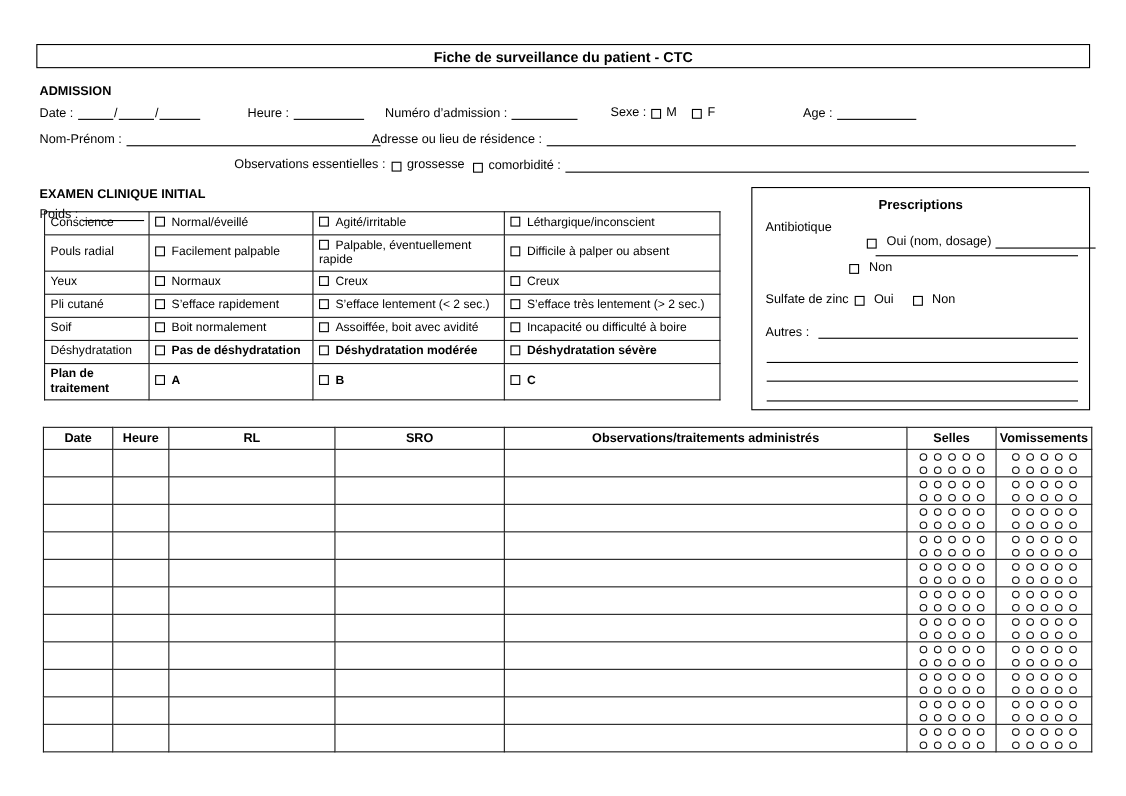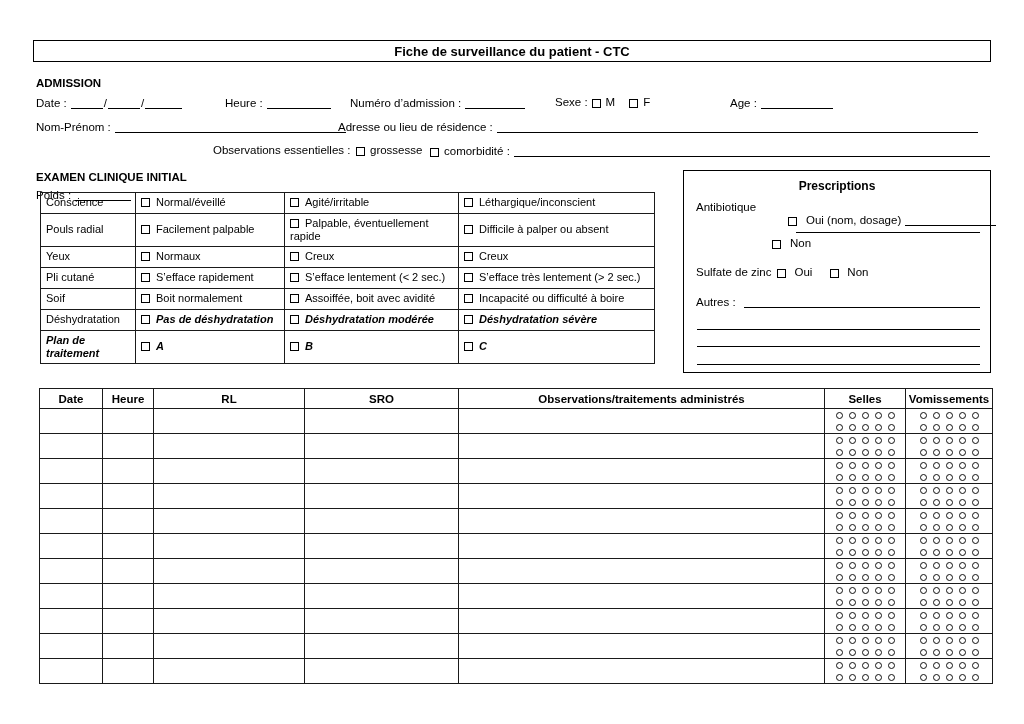--- a/index.html
+++ b/index.html
@@ -1,18 +1,18 @@
 <!DOCTYPE html>
 <html><head>
 <meta charset="utf-8">
 <style>
   * { margin:0; padding:0; box-sizing:border-box; }
   html,body { width:1024px; height:724px; background:#fff; }
   body { font-family:"Liberation Sans", sans-serif; color:#000; position:relative; font-size:11.5px; }
-  .bold { font-weight:bold;font-style:italic; }
+  .bold { font-weight:bold; }
   .title-box { position:absolute; left:33px; top:40px; width:958px; height:22px;
     border:1.5px solid #000; display:flex; align-items:center; justify-content:center;
     font-size:13px; font-weight:bold; }
   .section-heading { position:absolute; font-weight:bold; font-size:11.5px; }
   .field-group { position:absolute; display:flex; align-items:flex-end; white-space:nowrap; }
   .field-group > span.lbl { margin-right:4px; }
   .blank-line { display:inline-block; border-bottom:1.2px solid #000; height:13px; }
   .fill { flex:1 1 auto; }
   .checkbox { display:inline-block; width:9px; height:9px; border:1.5px solid #000;
     background:#fff; margin:0 5px 0 0; vertical-align:-1px; flex:0 0 auto; }

